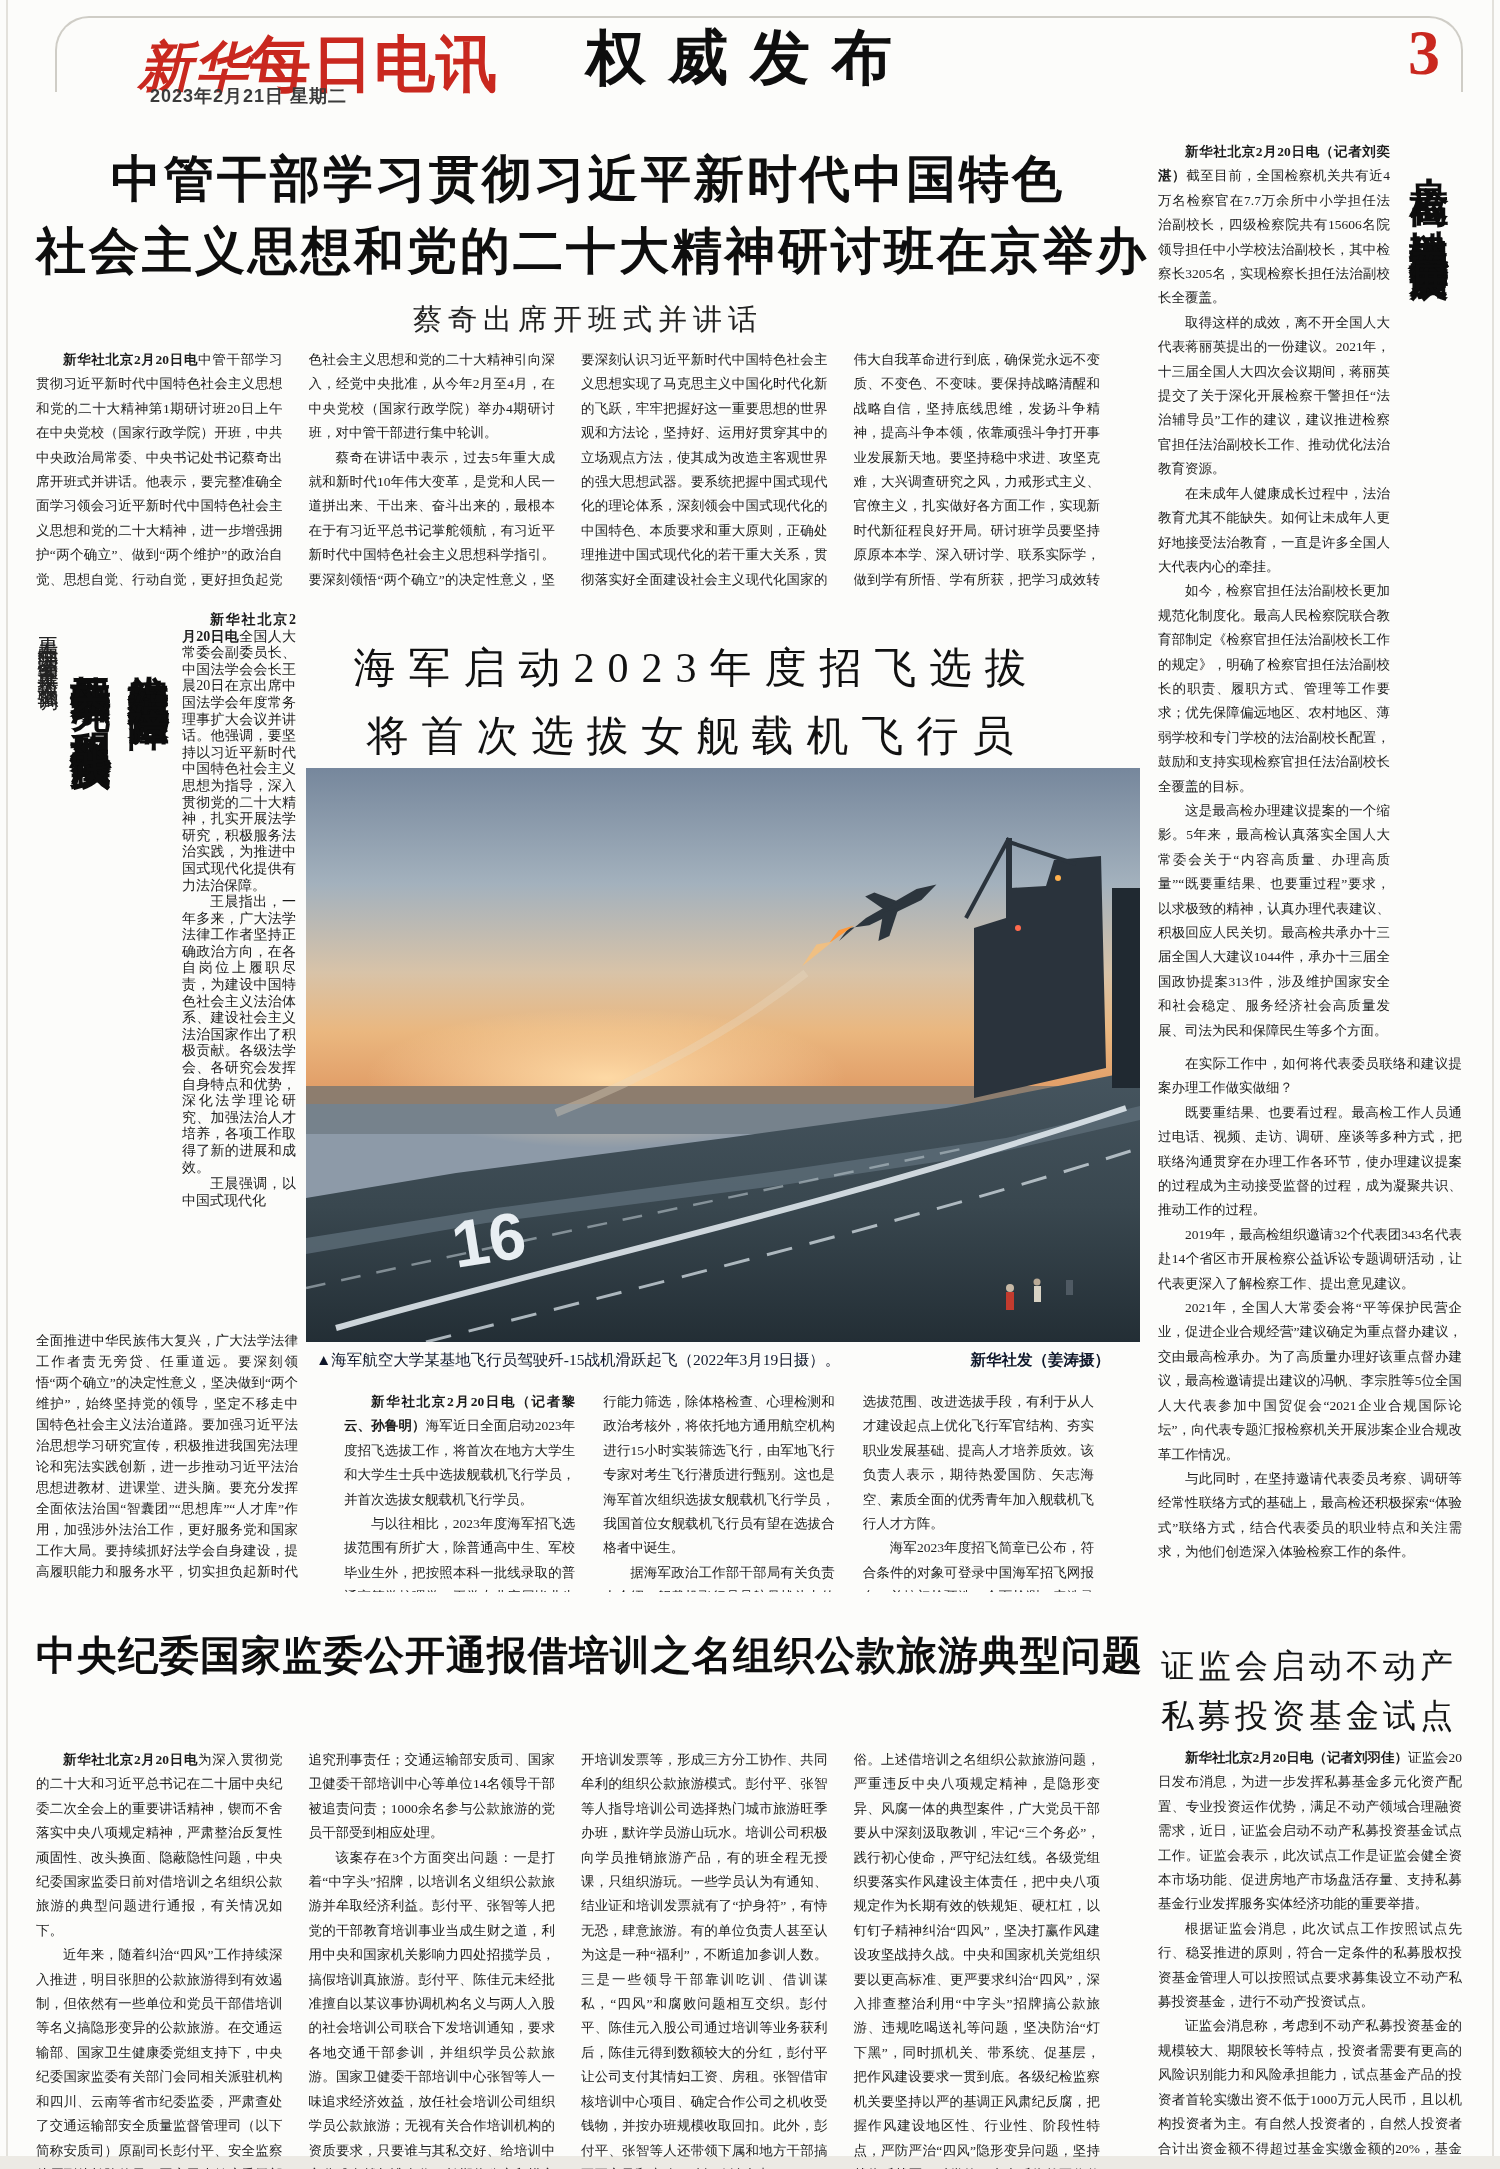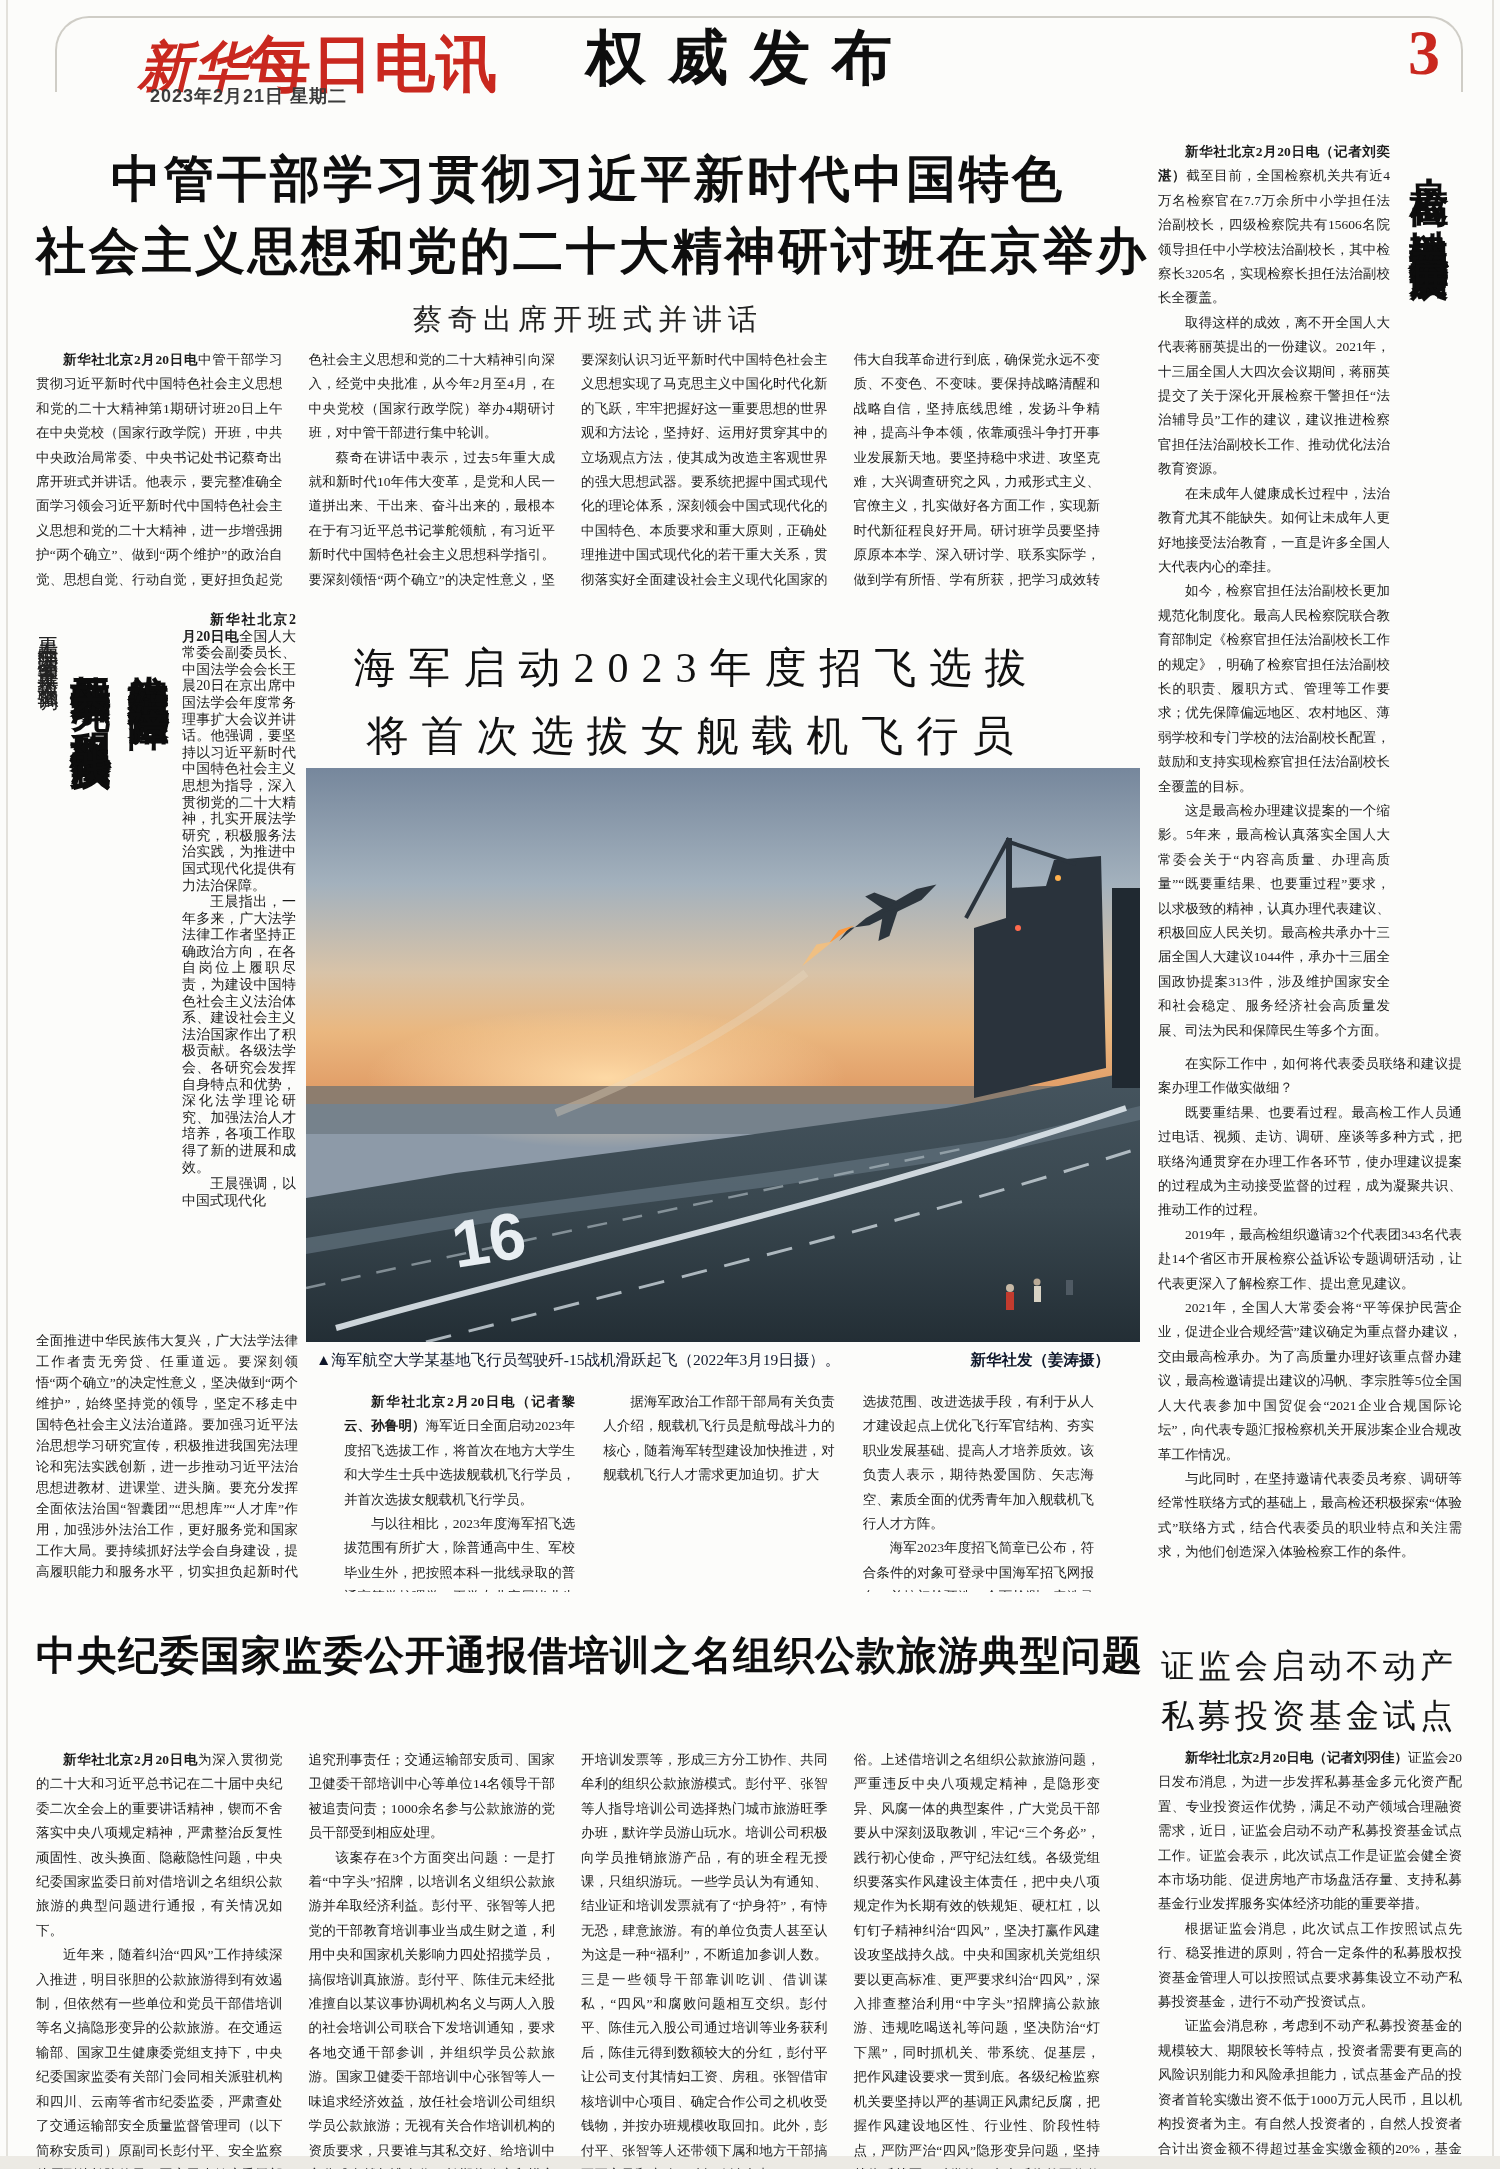--- a/index.html
+++ b/index.html
@@ -161,20 +161,21 @@
     <span>▲海军航空大学某基地飞行员驾驶歼-15战机滑跃起飞（2022年3月19日摄）。</span>
     <span class="credit">新华社发（姜涛摄）</span>
   </div>
 
   <div class="abs cols" style="left:300px;top:1390px;width:794px;height:202px;gap:28px;">
     <div class="body-txt" style="height:202px;margin-left:44px;">
         <p><b>新华社北京2月20日电（记者黎云、孙鲁明）</b>海军近日全面启动2023年度招飞选拔工作，将首次在地方大学生和大学生士兵中选拔舰载机飞行学员，并首次选拔女舰载机飞行学员。</p>
         <p>与以往相比，2023年度海军招飞选拔范围有所扩大，除普通高中生、军校毕业生外，把按照本科一批线录取的普通高等学校理学、工学专业应届毕业生纳入招飞对象，同时将在海军部队的大学生士兵中试点选拔飞行人才。在选拔手段上，突出飞</p>
       </div>
     <div class="body-txt" style="height:202px;">
+        <p class="cont">行能力筛选，除体格检查、心理检测和政治考核外，将依托地方通用航空机构进行15小时实装筛选飞行，由军地飞行专家对考生飞行潜质进行甄别。这也是海军首次组织选拔女舰载机飞行学员，我国首位女舰载机飞行员有望在选拔合格者中诞生。</p>
         <p>据海军政治工作部干部局有关负责人介绍，舰载机飞行员是航母战斗力的核心，随着海军转型建设加快推进，对舰载机飞行人才需求更加迫切。扩大</p>
       </div>
     <div class="body-txt" style="height:202px;">
         <p class="cont">选拔范围、改进选拔手段，有利于从人才建设起点上优化飞行军官结构、夯实职业发展基础、提高人才培养质效。该负责人表示，期待热爱国防、矢志海空、素质全面的优秀青年加入舰载机飞行人才方阵。</p>
         <p>海军2023年度招飞简章已公布，符合条件的对象可登录中国海军招飞网报名，并按初检预选、全面检测、定选录取的程序，参加各项选拔考核。海军将先后在河南郑州、山东潍坊等地设站组织选拔考核。</p>
       </div>
   </div>
 </section>
 
 <section>

